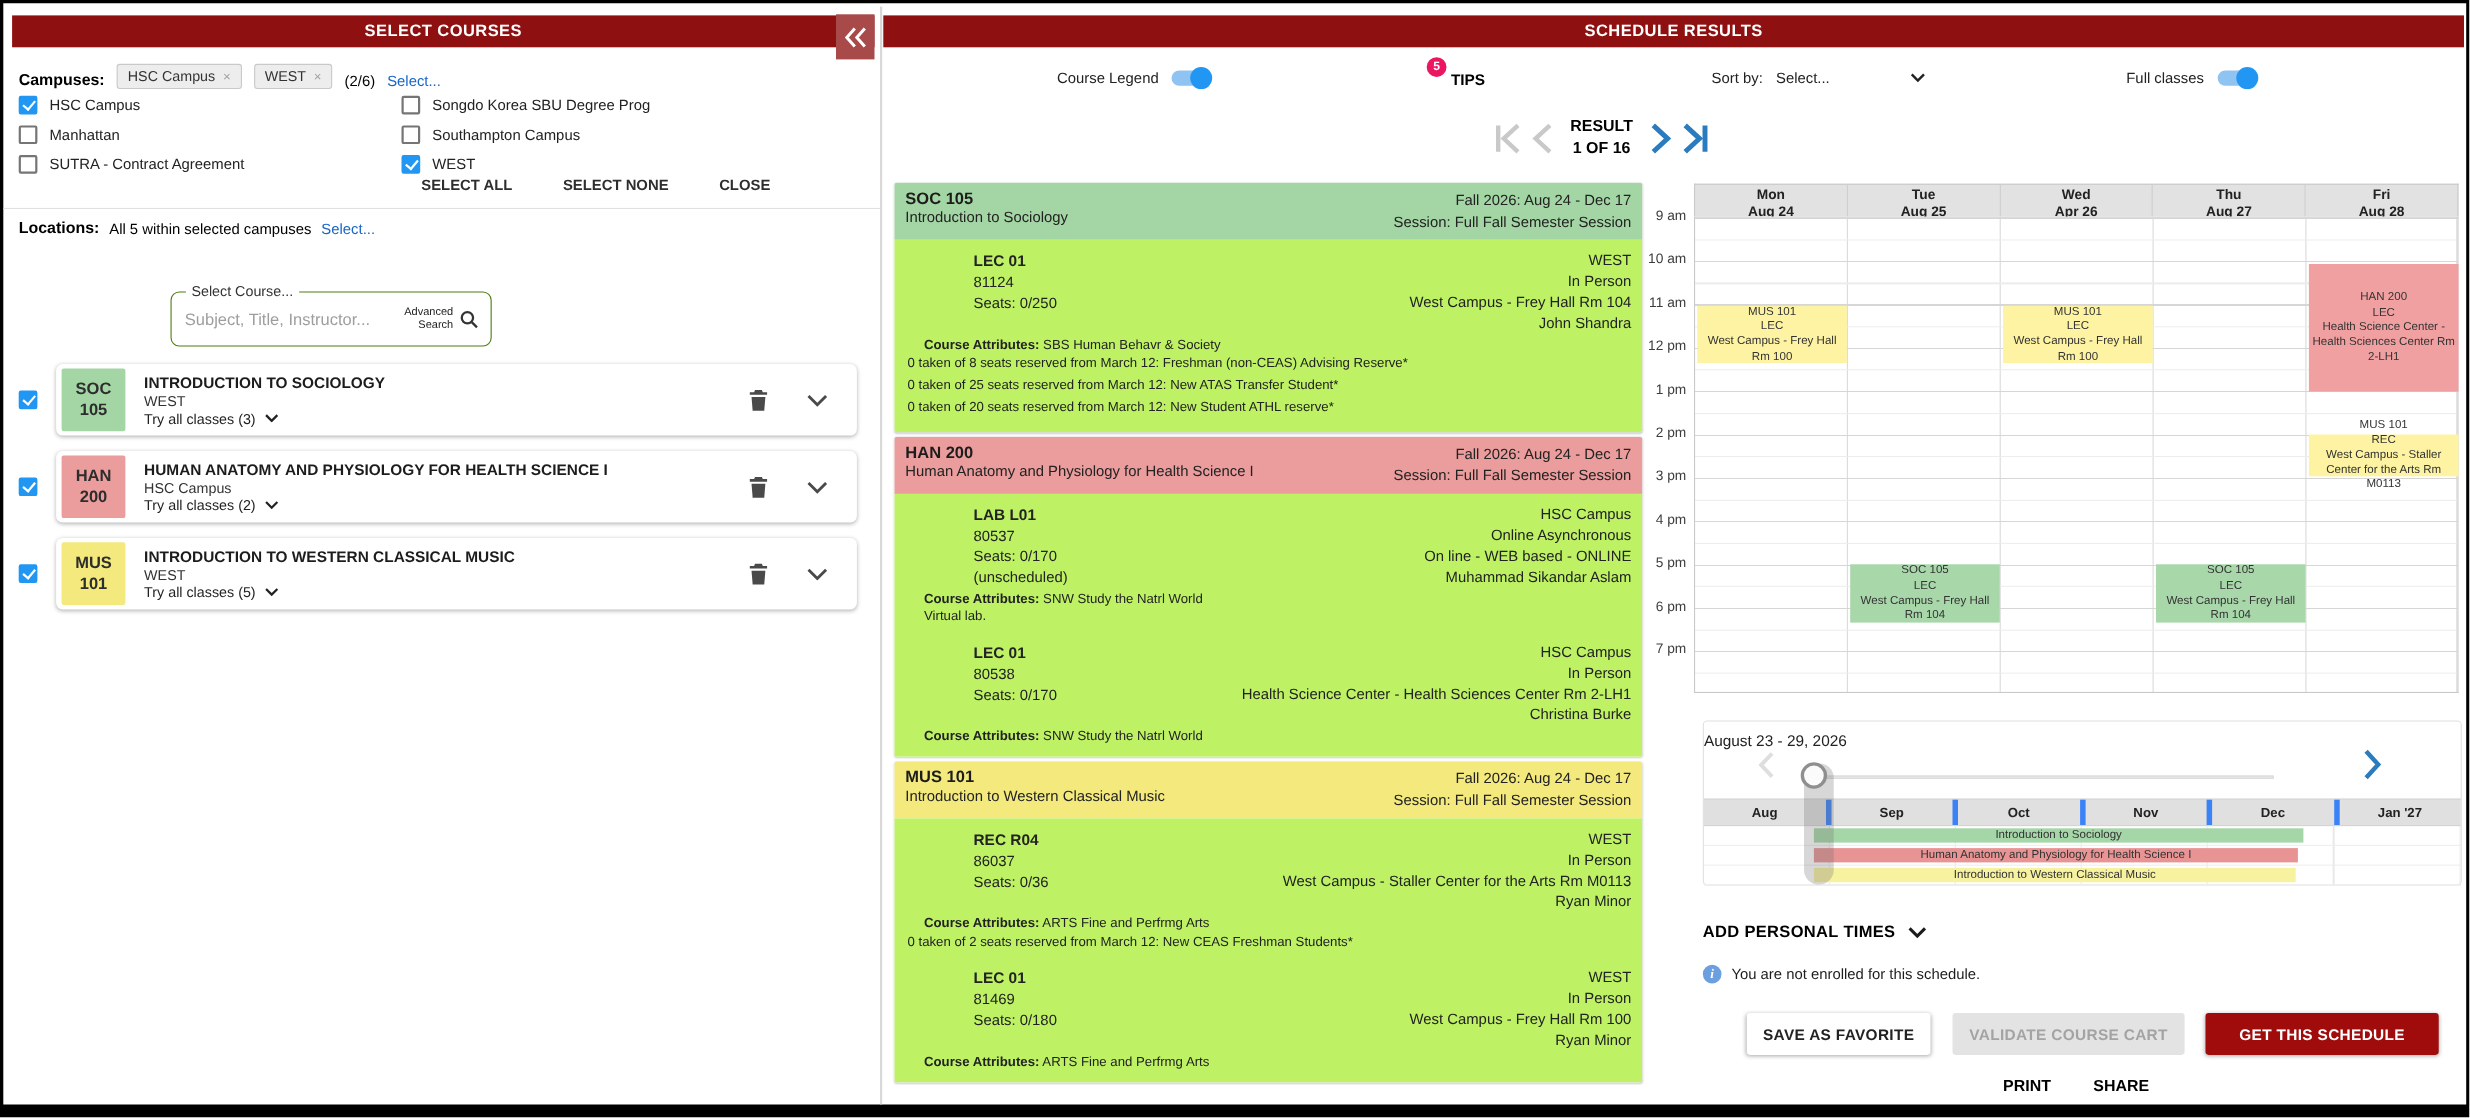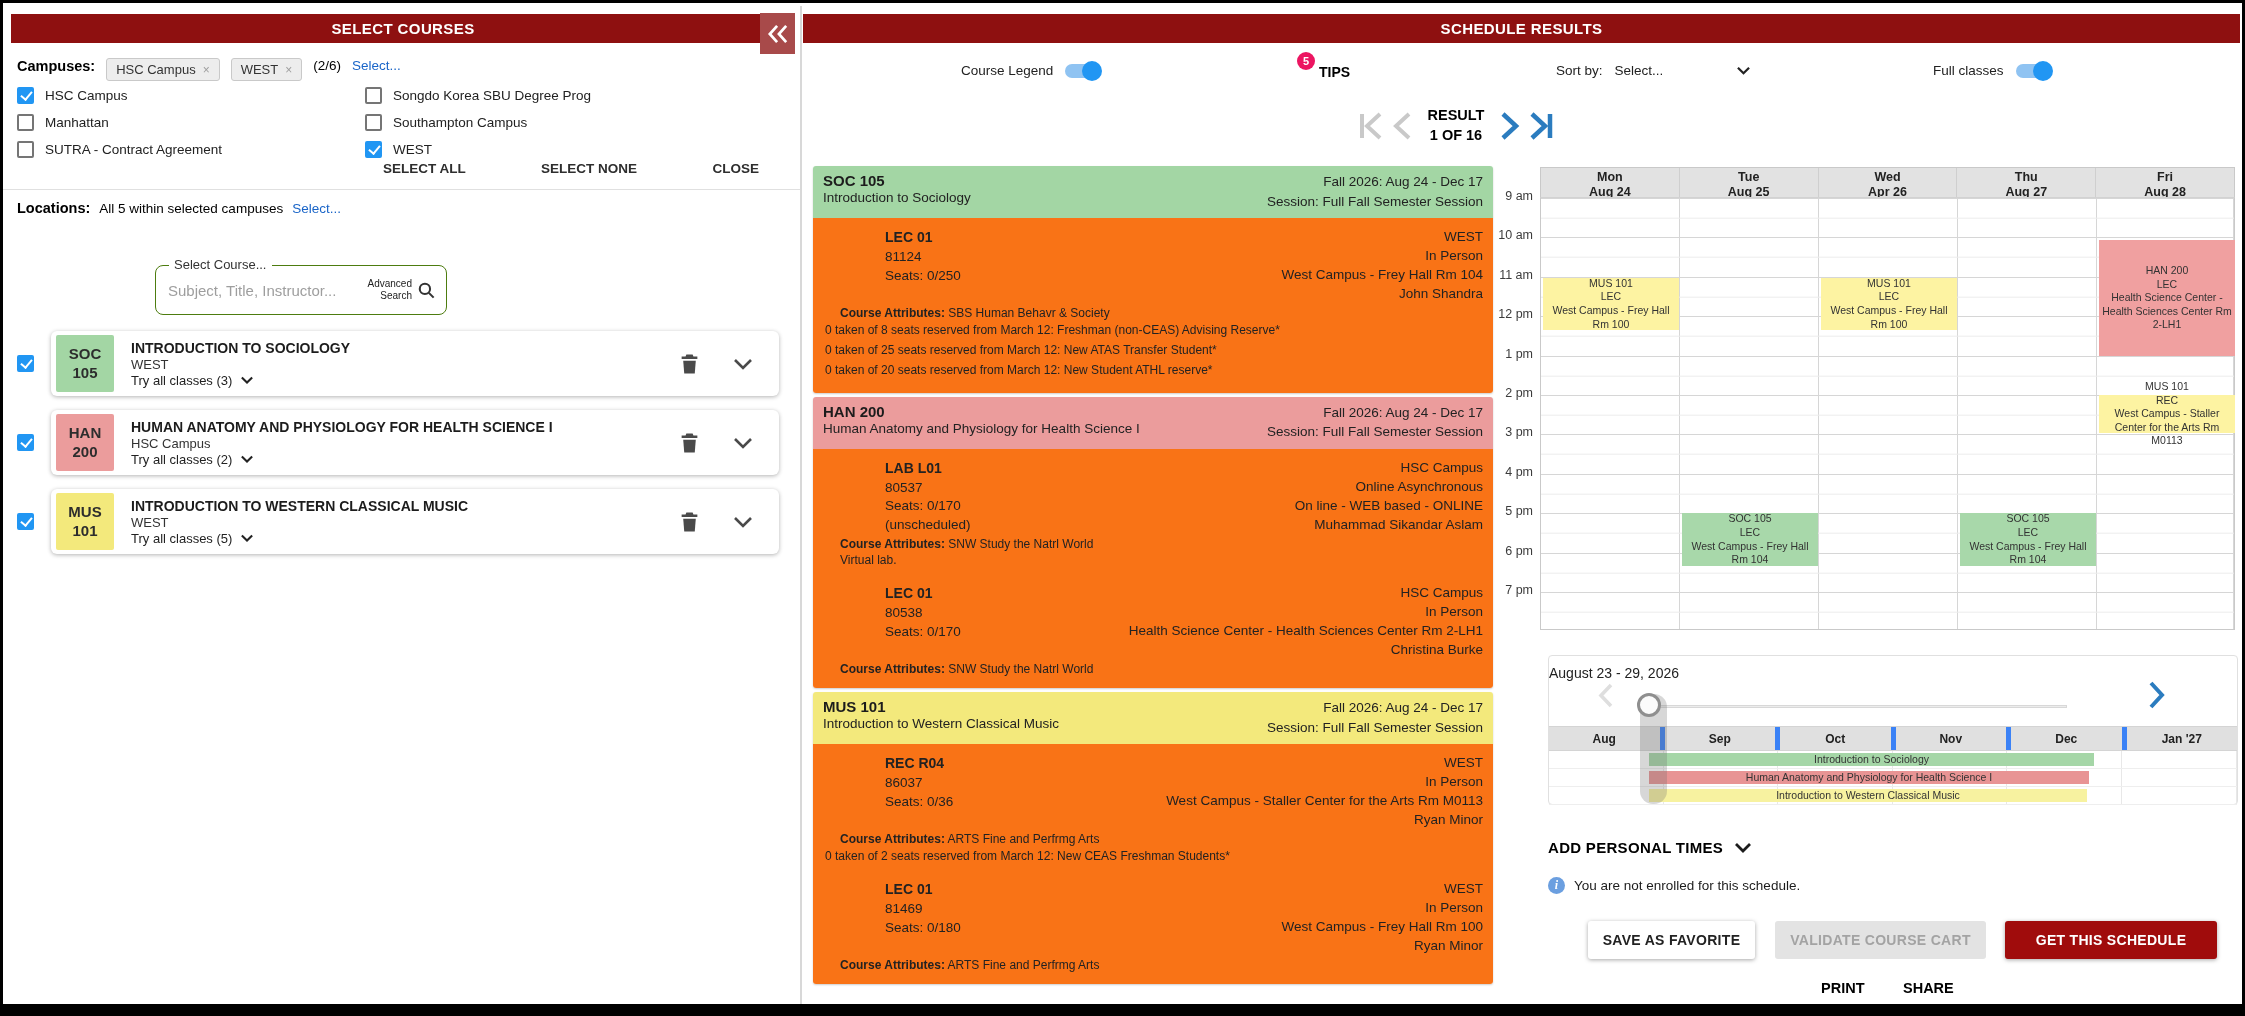--- a/index.html
+++ b/index.html
@@ -55,21 +55,21 @@
   .tips-badge { width:18px; height:18px; border-radius:50%; background:#ec1561; color:#fff;
                 font-size:11px; font-weight:bold; display:flex; align-items:center; justify-content:center; }
 
   
   #cards { position:absolute; left:810px; top:163px; width:680px; }
   .rcard { margin-bottom:4px; border-radius:3px; overflow:hidden; box-shadow:0 1px 2px rgba(0,0,0,.2); }
   .rcard-h { display:flex; justify-content:space-between; padding:6px 10px 7px 10px; }
   .rcard-h .lt .code { font-weight:bold; font-size:15px; color:#1c1c1c; }
   .rcard-h .lt .nm { font-size:13.5px; color:#222; margin-top:1px; }
   .rcard-h .rt { text-align:right; font-size:13.5px; color:#222; line-height:1.45; }
-  .rcard-b { background:#f97316; padding:10px 10px 12px 10px; }
+  .rcard-b { background:#bef264; padding:10px 10px 12px 10px; }
   .sect { display:flex; justify-content:space-between; margin-bottom:2px; }
   .sect .lt { margin-left:62px; font-size:13.5px; color:#222; line-height:1.4; }
   .sect .lt .ty { font-weight:bold; font-size:14px; }
   .sect .rt { text-align:right; font-size:13.5px; color:#222; line-height:1.4; max-width:420px; }
   .attr { margin-left:17px; font-size:12px; color:#222; margin-top:2px; }
   .note { margin-left:2px; font-size:12px; color:#222; line-height:1.7; }
   .note-sm { margin-left:17px; font-size:12px; color:#222; line-height:1.6; }
   .sect-gap { height:14px; }
 
   
@@ -132,21 +132,21 @@
   <div class="collapse-btn">
     <span>
       <svg width="22" height="20" viewBox="0 0 24 22" fill="none" stroke="#fff" stroke-width="3">
         <path d="M11 2 L3 11 L11 20"></path>
           <path d="M21 2 L13 11 L21 20"></path>
       </svg>
     </span>
   </div>
   <div id="left-divider"></div>
 
-  <div class="abs" style="left:14px; top:55px; display:flex; align-items:flex-start; gap:11px;">
+  <div class="abs" style="left:14px; top:55px; display:flex; align-items:flex-end; gap:11px;">
     <span class="bold" style="font-size:14.5px;">Campuses:</span>
     <span class="chip">
       <span>HSC Campus</span>
       <span class="x">×</span>
     </span>
     <span class="chip">
       <span>WEST</span>
       <span class="x">×</span>
     </span>
     <span style="font-size:13.5px;">(2/6)</span>
@@ -177,21 +177,21 @@
         <span class="cb"></span>
         <span>Southampton Campus</span>
       </div>
       <div class="cb-row">
         <span class="cb checked"></span>
         <span>WEST</span>
       </div>
     </div>
   </div>
 
-  <div class="abs" style="left:380px; top:158px; width:376px; display:flex; justify-content:space-between; gap:46px; font-size:13.5px; font-weight:bold; color:#2e2e2e;">
+  <div class="abs" style="left:380px; top:158px; width:376px; display:flex; justify-content:flex-start; gap:46px; font-size:13.5px; font-weight:bold; color:#2e2e2e;">
     <span style="cursor:pointer;">SELECT ALL</span>
     <span style="cursor:pointer;">SELECT NONE</span>
     <span style="cursor:pointer;">CLOSE</span>
   </div>
 
   <div class="abs" style="left:0; top:186px; width:797px; height:1px; background:#e0e0e0;"></div>
 
   <div class="abs" style="left:14px; top:197px; display:flex; align-items:center; gap:9px;">
     <span class="bold" style="font-size:14.5px;">Locations:</span>
     <span style="font-size:13.5px;">All 5 within selected campuses</span>

